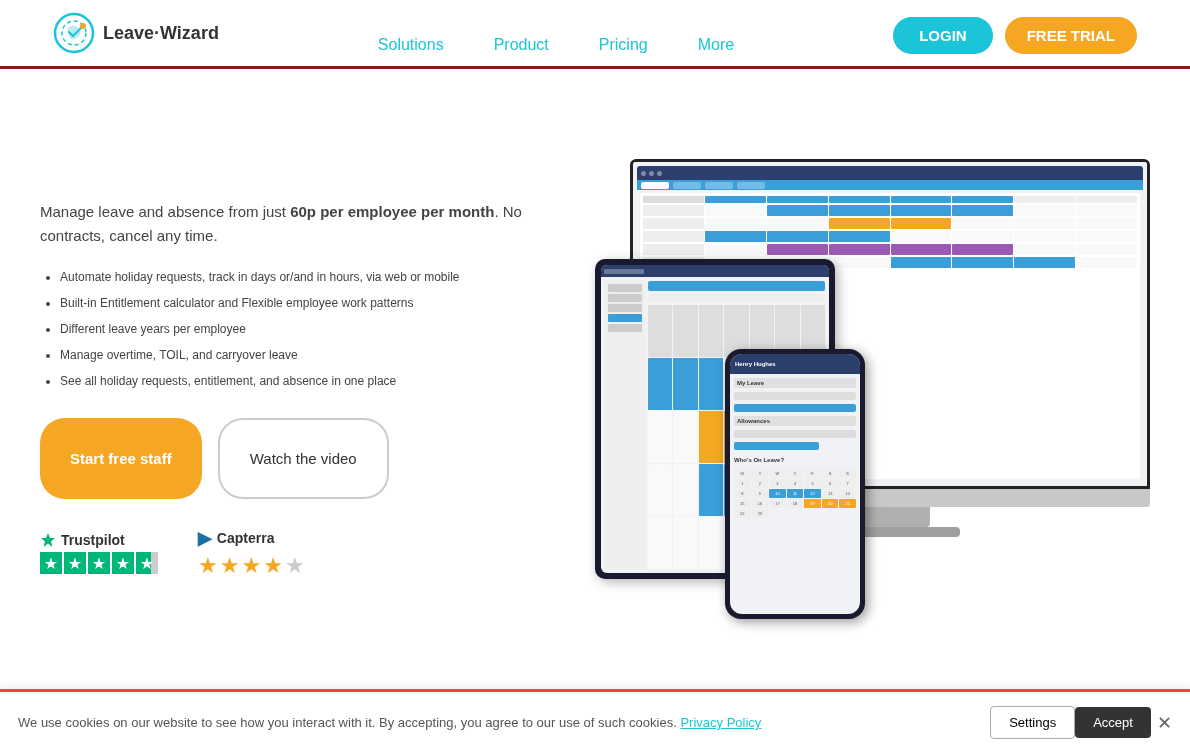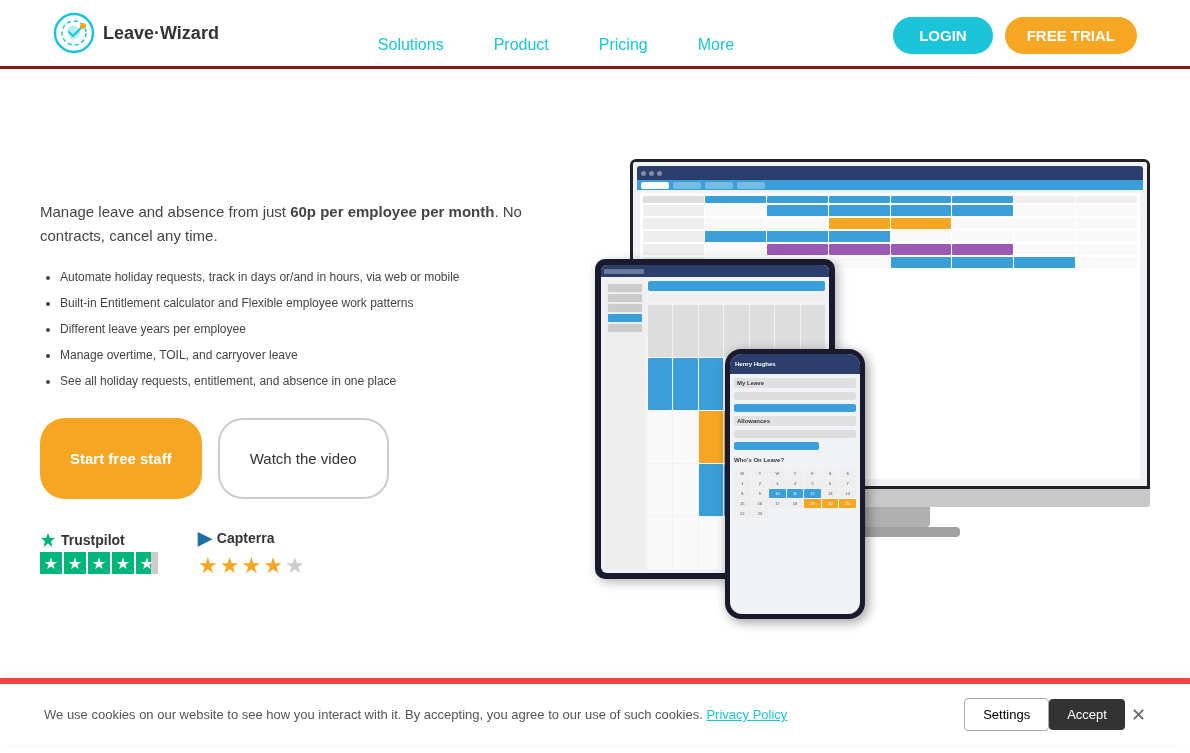--- a/index.html
+++ b/index.html
@@ -435,26 +435,26 @@
       align-items: center;
       justify-content: center;
       color: #555;
     }
     .pcal-cell.blue-bg { background: #3a9fd8; color: #fff; }
     .pcal-cell.orange-bg { background: #f5a623; color: #fff; }
 
     
     .cookie-banner {
       position: fixed;
-      bottom: 8px;
+      bottom: 0;
       left: 0;
       right: 0;
       background: #fff;
-      border-top: 6px solid #ef4444;
-      padding: 14px 44px;
+      border-top: 3px solid #ef4444;
+      padding: 14px 18px;
       display: flex;
       align-items: center;
       justify-content: space-between;
       font-size: 13px;
       color: #555;
       z-index: 100;
       box-shadow: 0 -2px 8px rgba(0,0,0,0.08);
     }
     .cookie-text {
       flex: 1;

